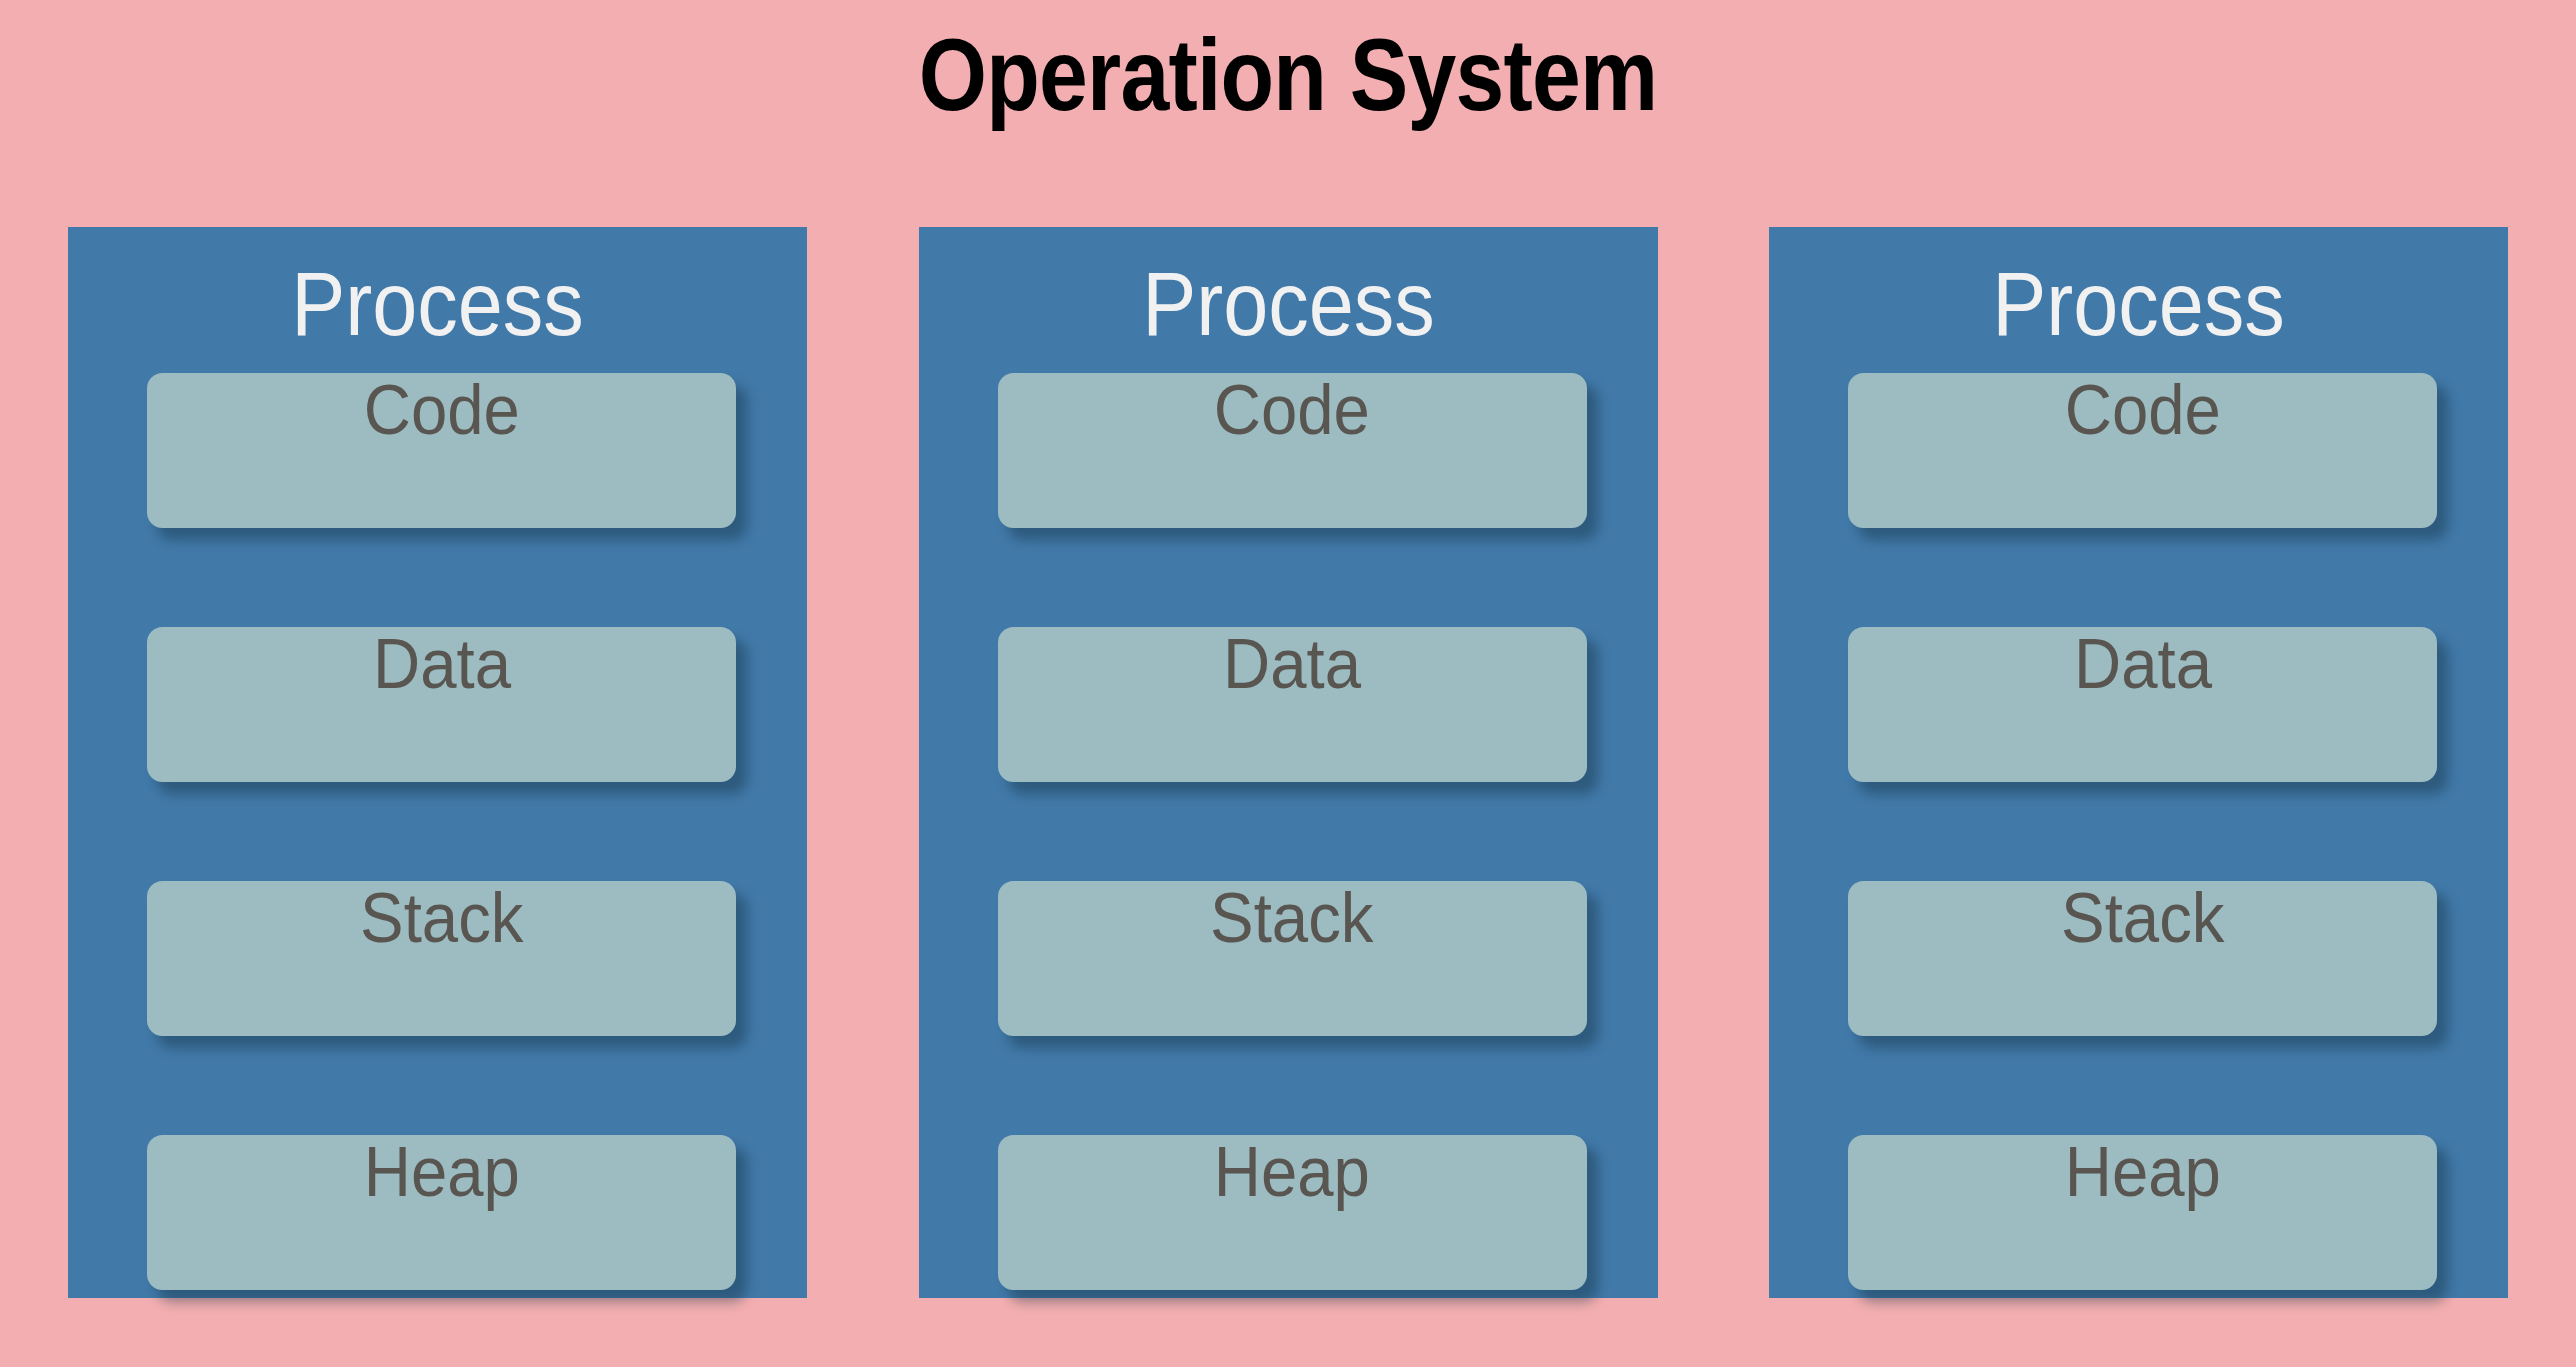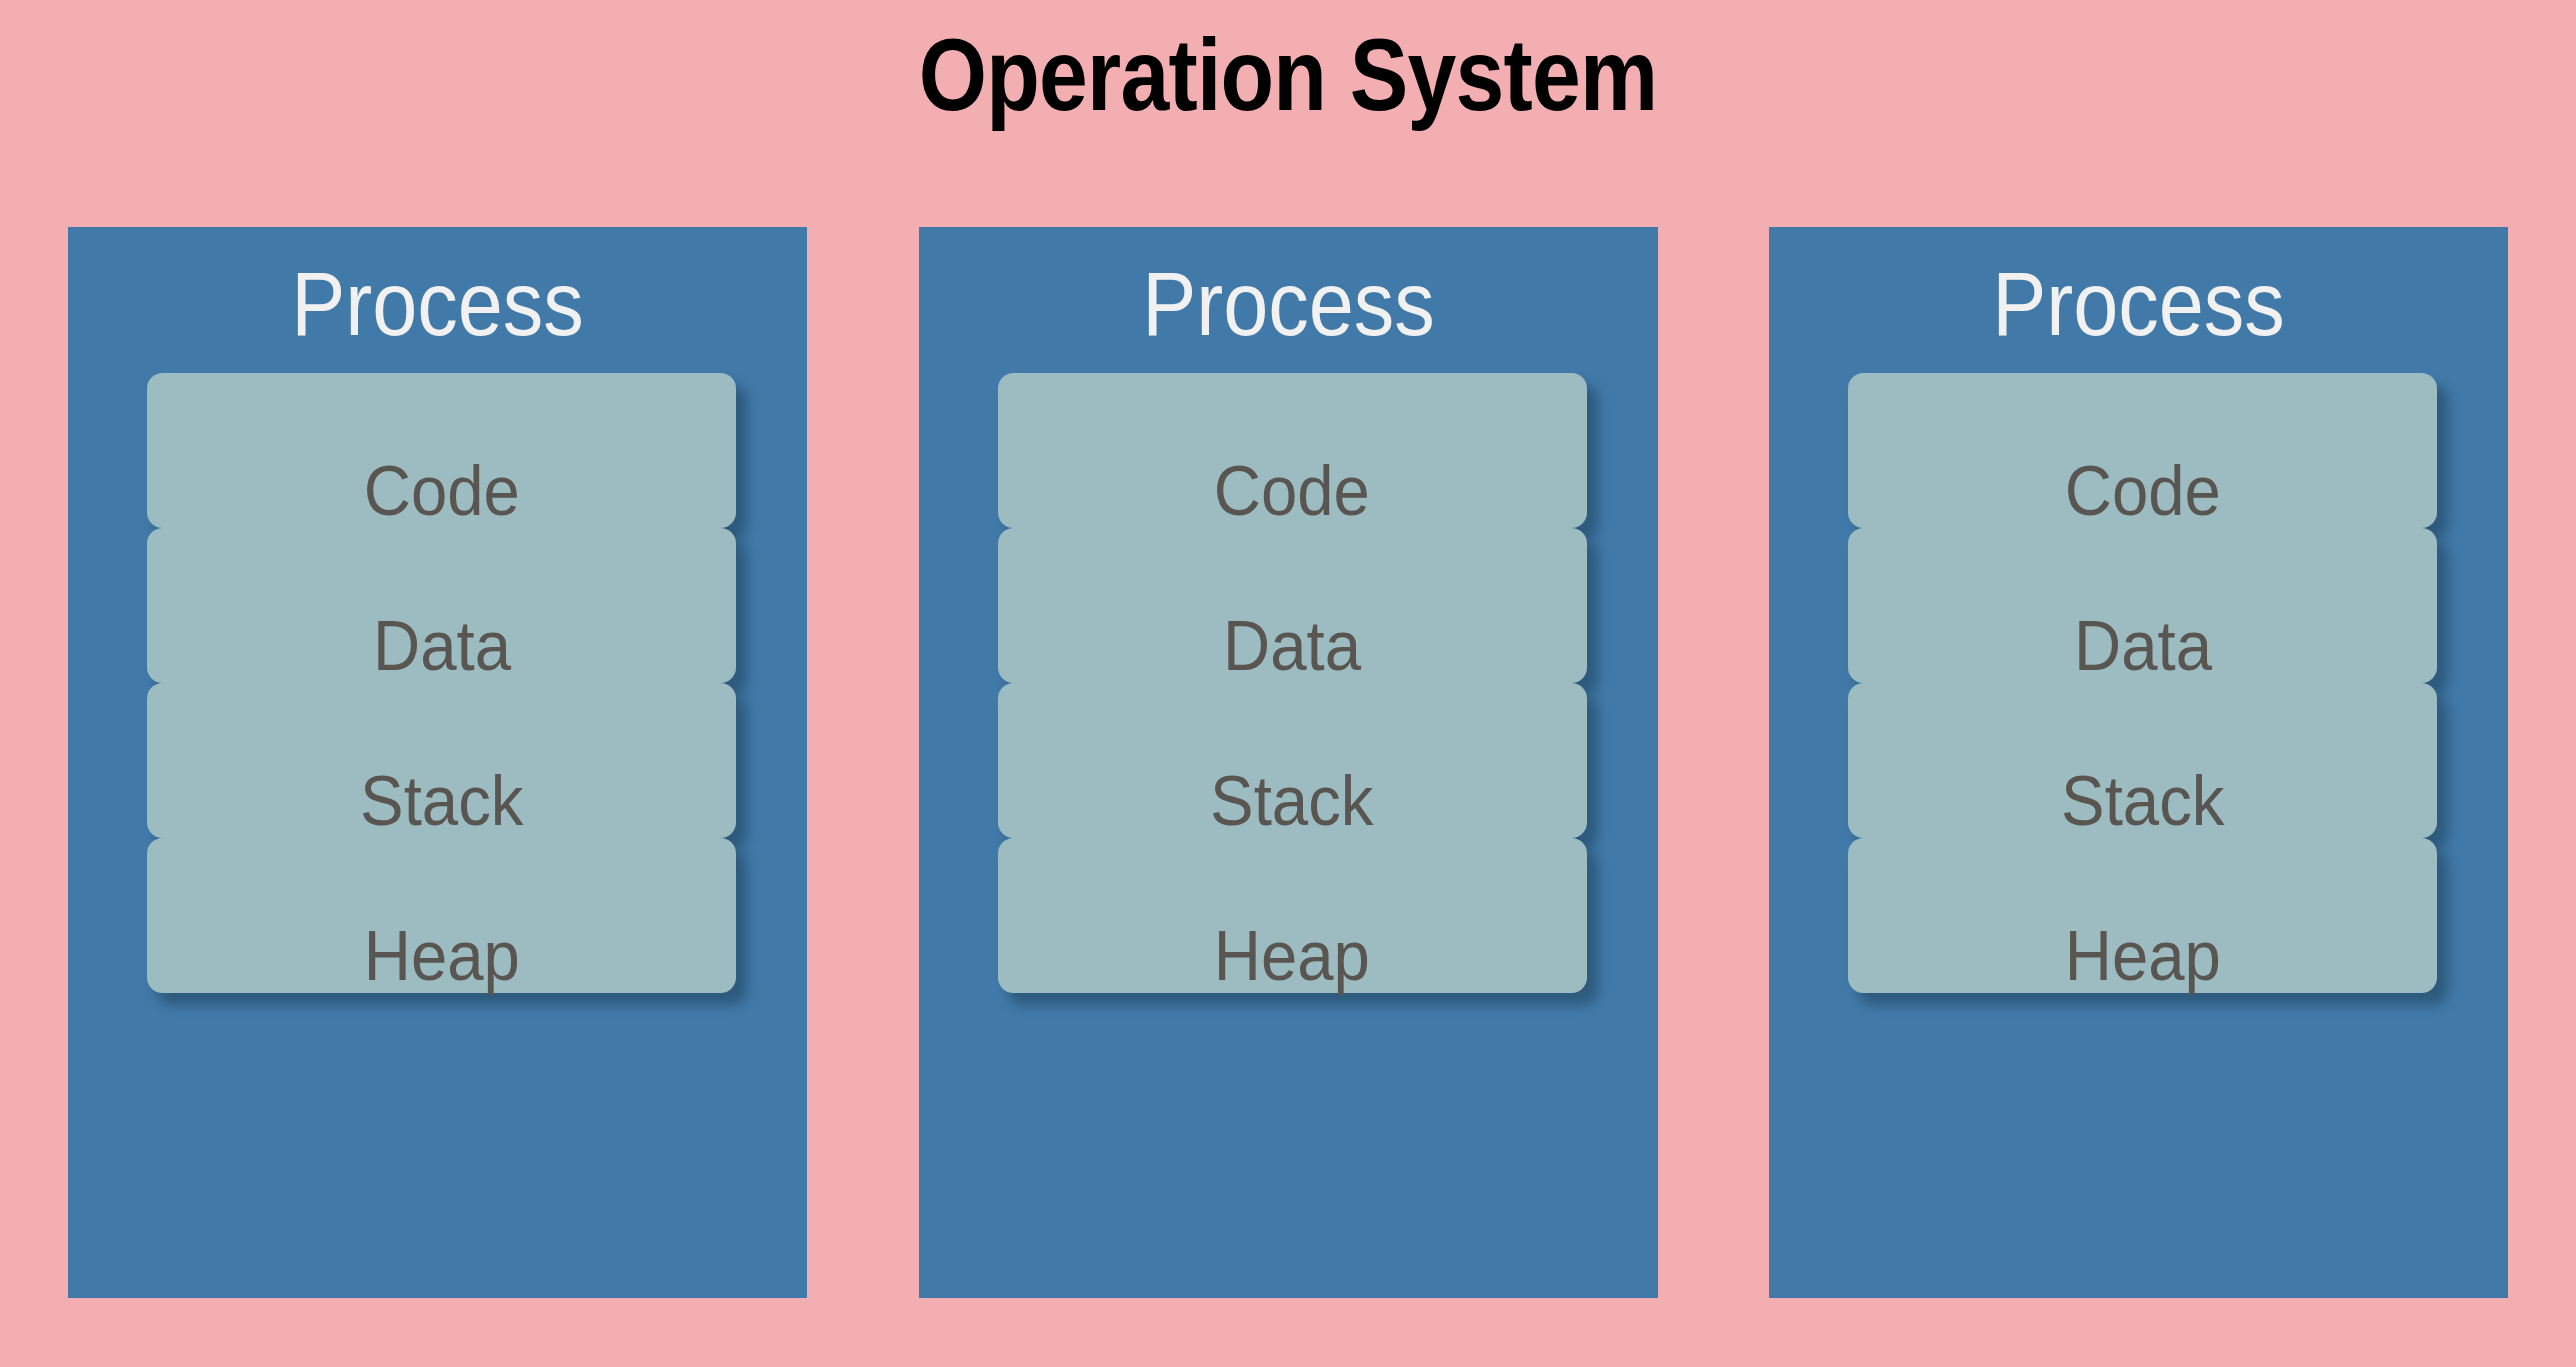--- a/index.html
+++ b/index.html
@@ -84,27 +84,28 @@
   }
 
   .segment {
     position: relative;
     margin-left: 79px;
     width: 589px;
     height: 155px;
     background: #9cbcc1;
     border-radius: 15.5px;
     display: flex;
-    align-items: flex-end;
+    align-items: flex-start;
     justify-content: center;
     box-shadow: 10.3px 12px 12px rgba(18, 45, 63, 0.40);
     box-sizing: border-box;
   }
 
   .segment + .segment {
+    margin-top: 99px;
   }
 
   .segment-label {
     font-family: "Liberation Sans Narrow", "Liberation Sans", sans-serif;
     font-size: 71px;
     line-height: 74px;
     color: #595550;
     transform: scaleX(0.92);
     white-space: nowrap;
   }

